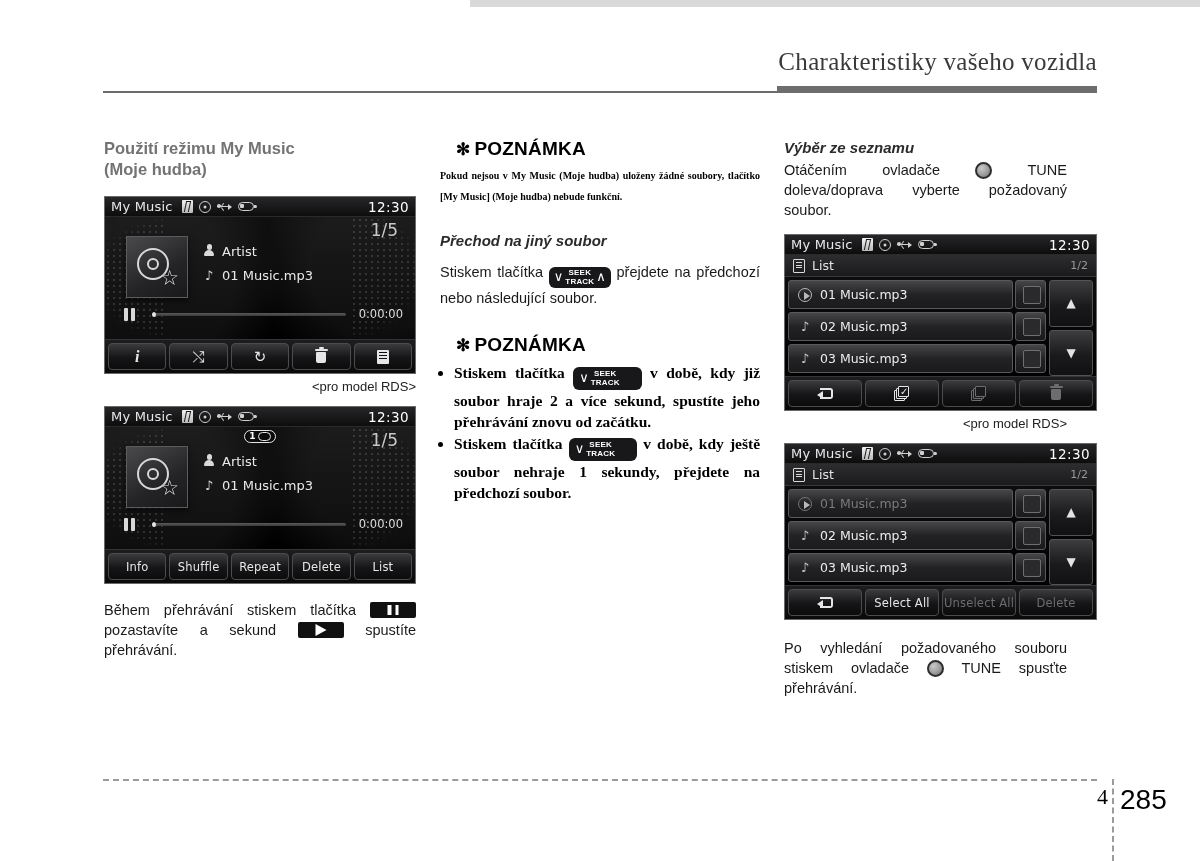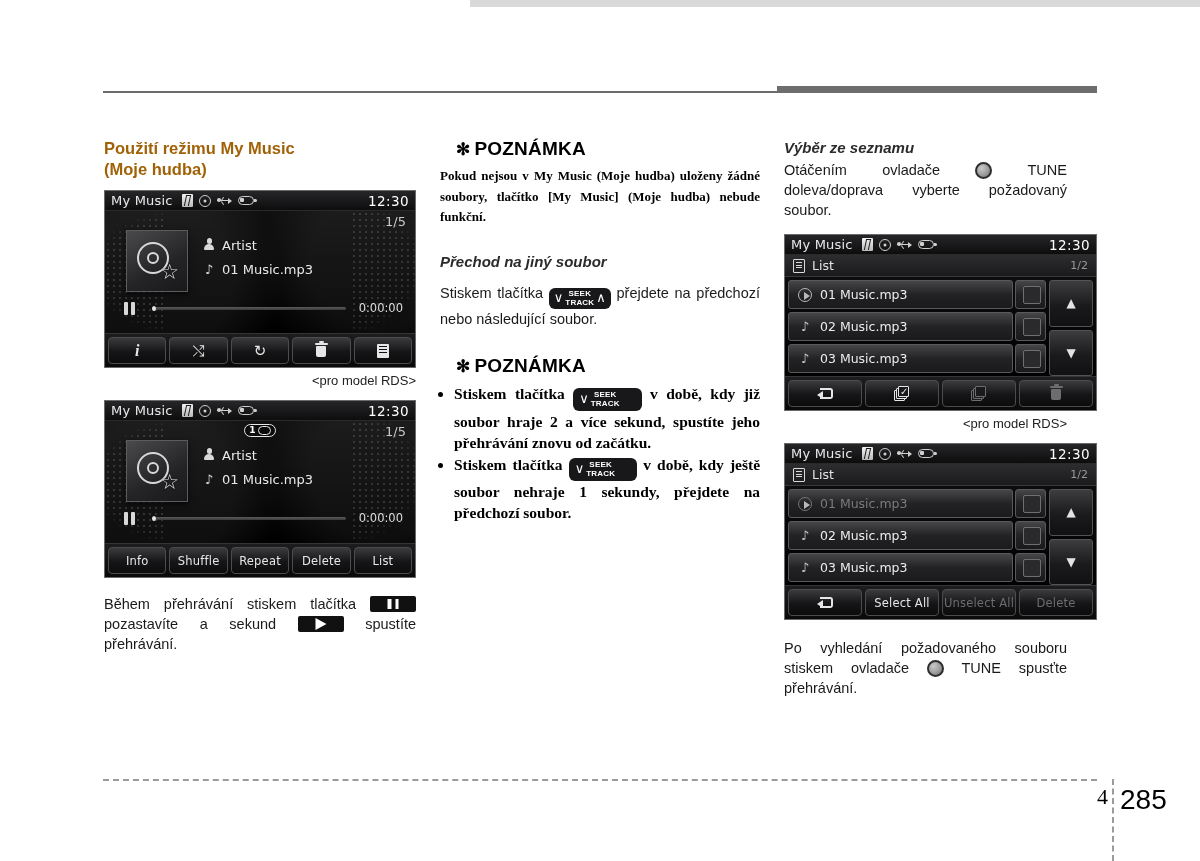--- a/index.html
+++ b/index.html
@@ -44,22 +44,22 @@
   
   .col { position: absolute; top: 138px; }
   .col-left  { left: 104px;  width: 312px; }
   .col-mid   { left: 440px;  width: 320px; }
   .col-right { left: 784px;  width: 283px; }
 
   h2.section-title {
     font-size: 16.5px;
     font-weight: bold;
     line-height: 21px;
-    margin: 0 0 10px 0;
-    color: #a16207;
+    margin: 0 0 16px 0;
+    color: #737373;
   }
   h3.sub-title {
     font-size: 15px;
     font-weight: bold;
     font-style: italic;
     line-height: 19px;
     margin: 0 0 12px 0;
     color: #2b2b2b;
   }
   p.body-text {
@@ -74,21 +74,21 @@
     font-size: 19px;
     font-weight: bold;
     font-family: Liberation Sans, sans-serif;
     margin: 0 0 6px 16px;
     letter-spacing: 0.2px;
   }
   .note-head .ast { font-size: 17px; margin-right: 4px; }
   p.note-body {
     font-family: "Liberation Serif", serif;
     font-weight: bold;
-    font-size: 13px;
+    font-size: 10px;
     line-height: 20.5px;
     text-align: justify;
     margin: 0;
   }
   ul.note-list {
     font-family: "Liberation Serif", serif;
     font-weight: bold;
     font-size: 15.5px;
     line-height: 21px;
     margin: 0;
@@ -270,22 +270,22 @@
     opacity: 0.85;
   }
   .dotfield.left  { left: -12px;
     -webkit-mask-image: radial-gradient(ellipse at 120% 50%, #000 0 62%, transparent 72%);
     mask-image: radial-gradient(ellipse at 120% 50%, #000 0 62%, transparent 72%); }
   .dotfield.right { right: -6px;
     -webkit-mask-image: radial-gradient(ellipse at -20% 45%, #000 0 62%, transparent 74%);
     mask-image: radial-gradient(ellipse at -20% 45%, #000 0 62%, transparent 74%); }
 
   .track-count {
-    position: absolute; right: 9px; top: 3px;
-    color: #c8c8c8; font-size: 13px;
+    position: absolute; right: 17px; top: 3px;
+    color: #c8c8c8; font-size: 17px;
   }
   .repeat-badge {
     position: absolute; left: 50%; top: 3px; transform: translateX(-50%);
     display: flex; align-items: center; gap: 1px;
     background: #0b0b0b;
     border: 1.5px solid #e7e7e7;
     border-radius: 9px;
     padding: 1px 4px 1px 3px;
   }
   .repeat-badge .num {
@@ -554,20 +554,21 @@
     position: absolute; top: 0; left: 470px; width: 730px; height: 7px;
     background: #d9d9d9;
   }
 </style>
 </head>
 <body>
 
 <div class="topbleed"></div>
 
 <div class="page-header">
+  <div class="page-header-title">Charakteristiky vašeho vozidla</div>
   <div class="page-header-rule"></div>
   <div class="page-header-rule-tail"></div>
 </div>
 
 <div class="col col-left">
 
   <h2 class="section-title" style="white-space: pre-line;">Použití režimu My Music
 (Moje hudba)</h2>
 
 

